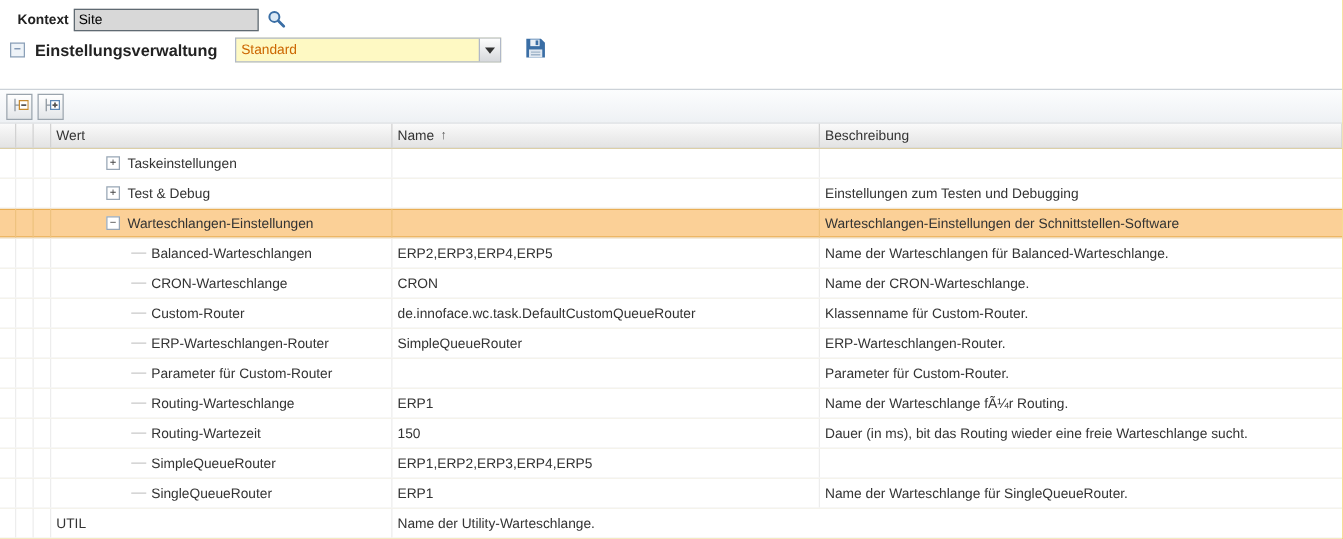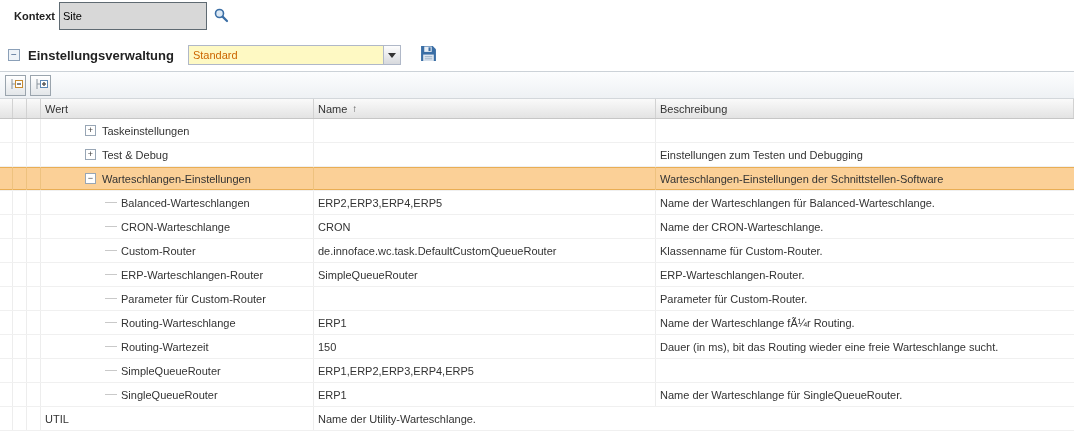--- a/index.html
+++ b/index.html
@@ -2,27 +2,27 @@
 <html><head>
 <meta charset="utf-8">
 <style>
   * { box-sizing: border-box; }
   body { margin:0; font-family:"Liberation Sans", sans-serif; font-size:11px; color:#222; background:#fff; }
   .page { position:relative; width:1074px; height:431px; overflow:hidden; background:#fff; }
 
   
   .context-bar { position:absolute; top:6px; left:14px; display:flex; align-items:center; height:20px; }
   .context-label { font-weight:bold; margin-right:4px; }
-  .context-input { width:148px; height:28px; border:1px solid #5f6a72; background:#d8d8d8;
+  .context-input { width:148px; height:18px; border:1px solid #5f6a72; background:#d8d8d8;
                    font-family:"Liberation Sans",sans-serif; font-size:11px; padding:0 3px; }
   .search-btn { width:20px; height:20px; border:none; background:transparent; margin-left:4px;
                 display:flex; align-items:center; justify-content:center; padding:0; cursor:pointer; }
 
   
-  .section-bar { position:absolute; top:44px; left:8px; display:flex; align-items:center; height:22px; }
+  .section-bar { position:absolute; top:29px; left:8px; display:flex; align-items:center; height:22px; }
   .panel-toggle { width:12px; height:12px; border:1px solid #8ba0b8; background:#eef3f8; color:#44638c;
                   font-size:10px; line-height:10px; display:flex; align-items:center; justify-content:center;
                   margin-right:8px; cursor:pointer; }
   .panel-toggle::before { content:"−"; margin-top:-1px; }
   .section-title { font-size:13px; font-weight:bold; margin-right:14px; }
   .combo { display:flex; width:213px; height:20px; border:1px solid #b0b8c8; background:#fef9c3; }
   .combo-text { flex:1; display:flex; align-items:center; padding:0 4px; color:#cc6600; overflow:hidden; white-space:nowrap; }
   .combo-trigger { width:17px; border-left:1px solid #b0b8c8; background:linear-gradient(#fdfdfd,#d7d9dd);
                    display:flex; align-items:center; justify-content:center; cursor:pointer; }
   .combo-trigger .tri { width:0; height:0; border-left:4px solid transparent; border-right:4px solid transparent;

